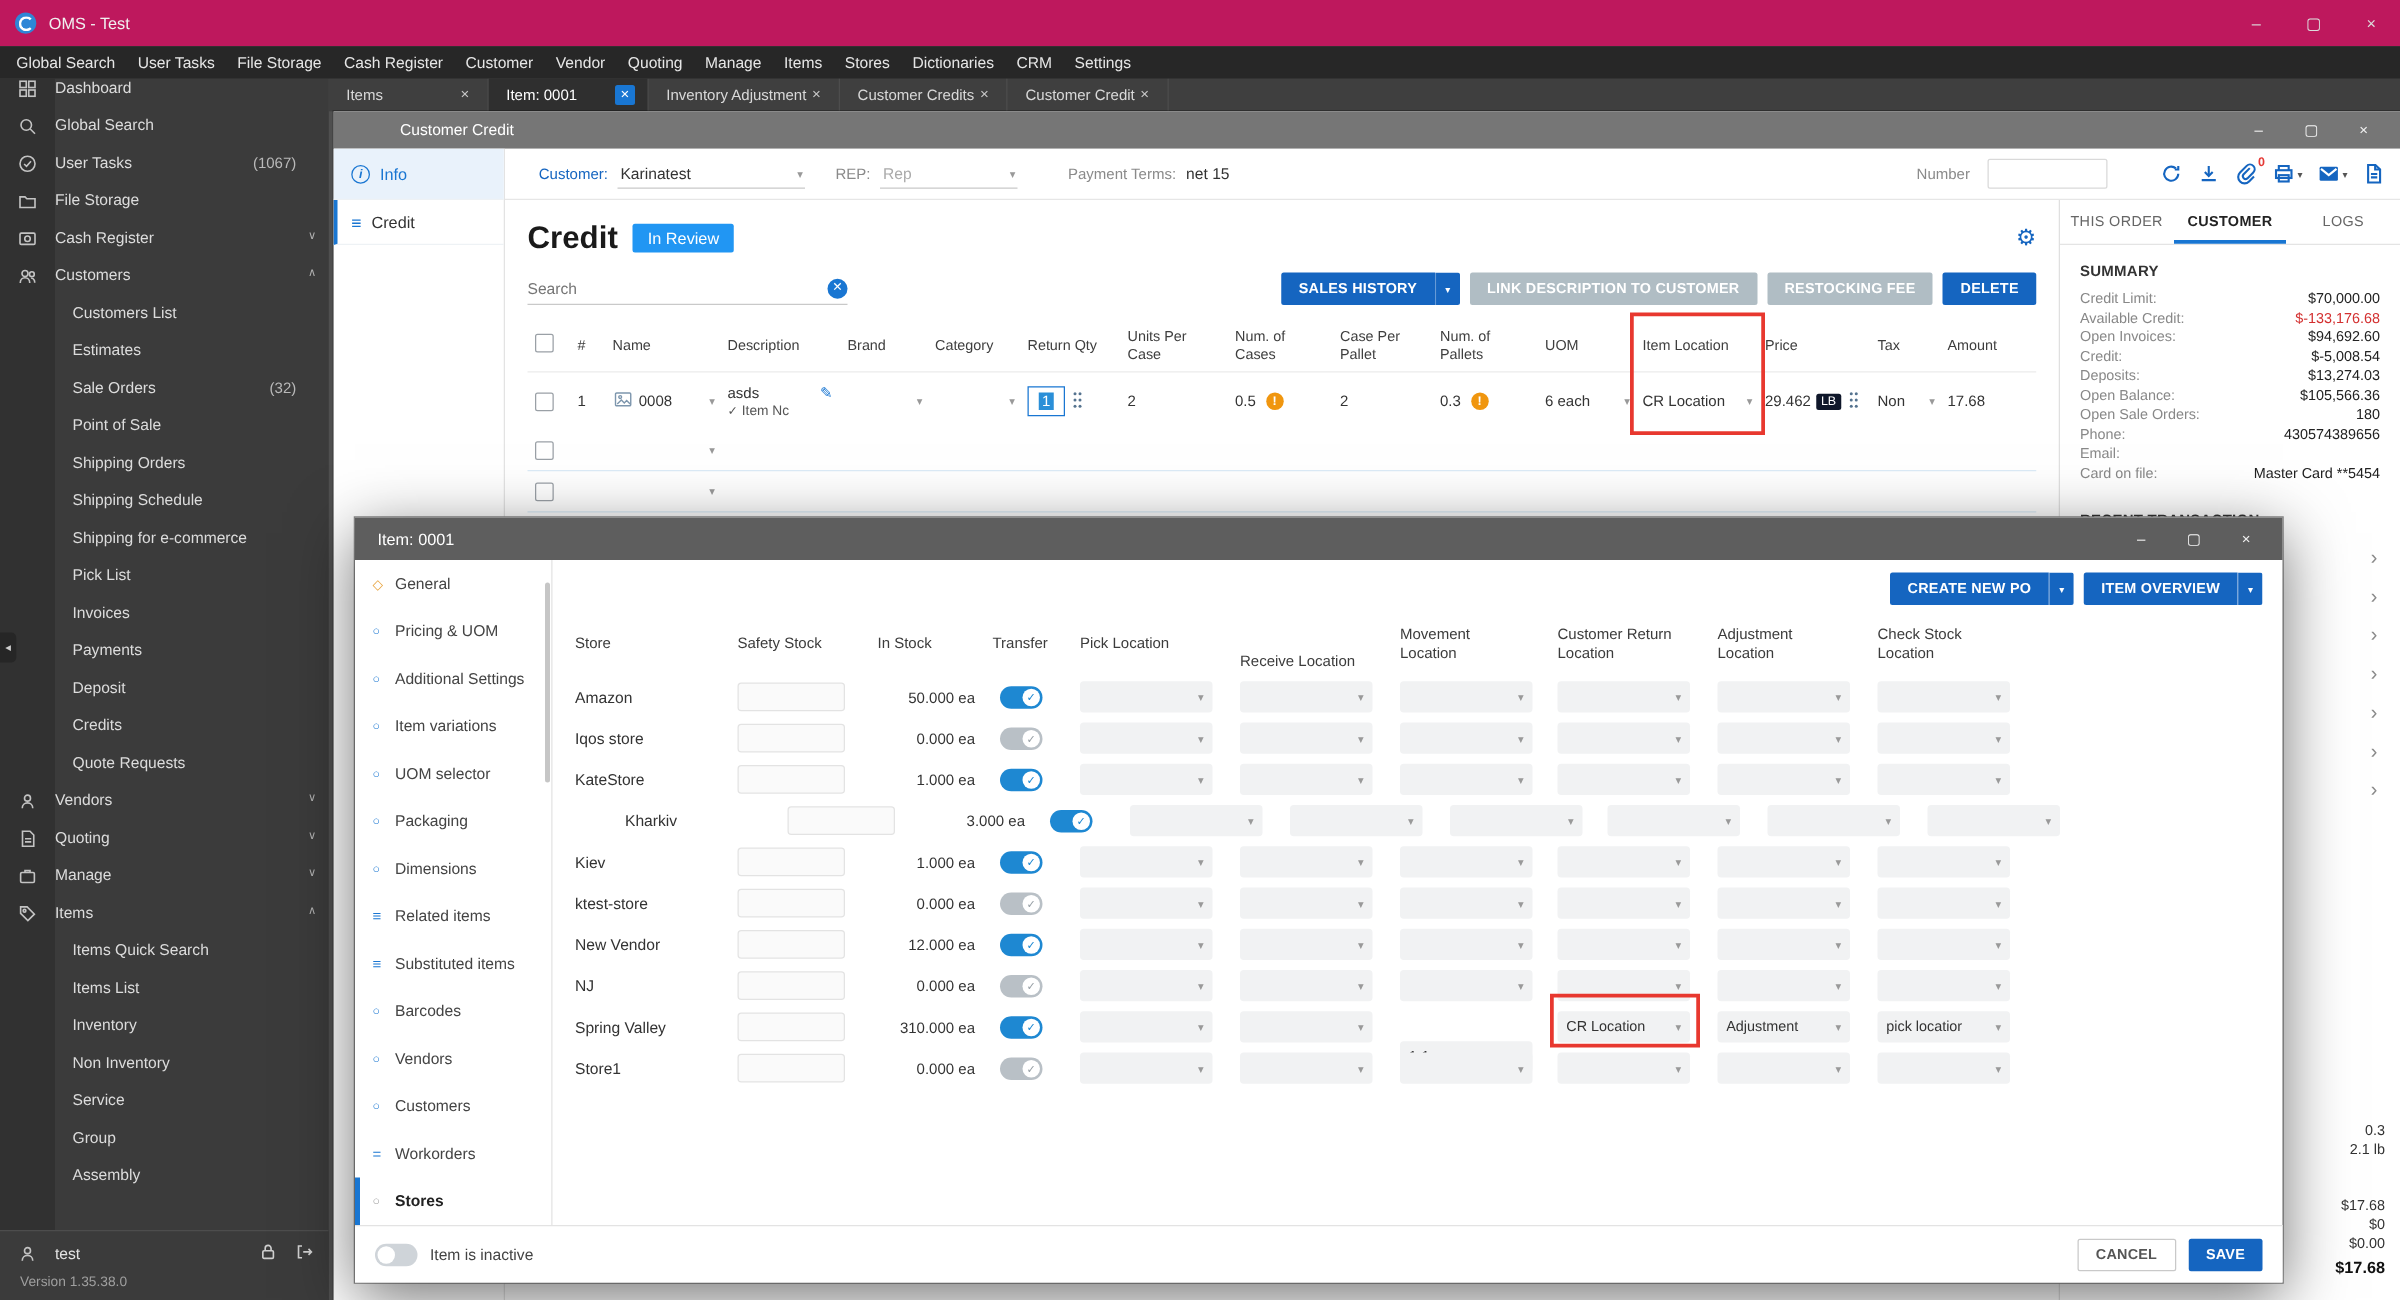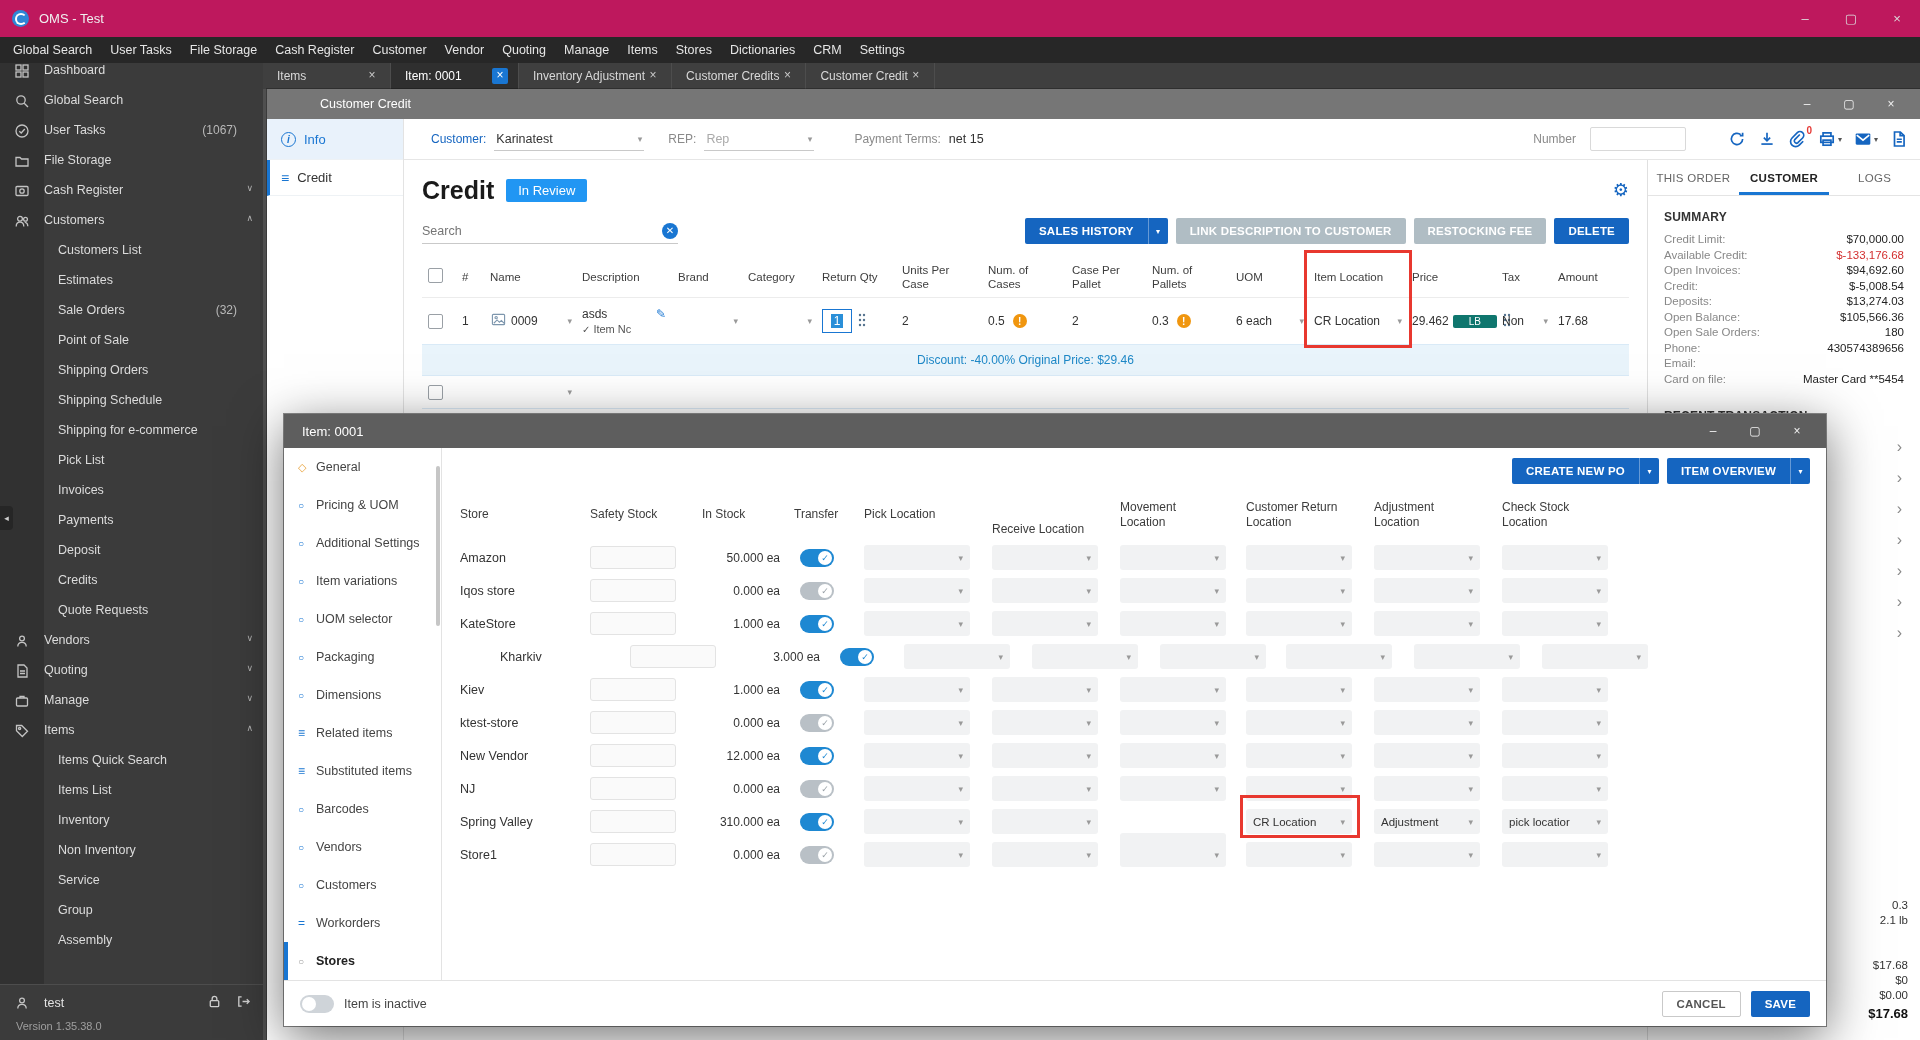--- a/index.html
+++ b/index.html
@@ -108,21 +108,21 @@
 .img-ic svg{width:17px;height:15px;stroke:#7d96ad;fill:none;stroke-width:1.2;margin-right:4px}
 .desc-cell{flex-direction:column;align-items:stretch;justify-content:center}
 .d1{display:flex;align-items:center;font-size:12px}
 .pencil{color:#1976d2;font-size:12px;margin-left:auto;padding-right:6px}
 .d2{font-size:11px;color:#555;margin-top:2px;display:flex;align-items:center;gap:3px}
 .chk{color:#555;font-size:10px}
 .qty-box{width:30px;height:24px;border:1px solid #1976d2;display:flex;align-items:center;justify-content:center}
 .qty-box .selhl{background:#2a8fd8;color:#fff;padding:0 3px;font-size:12px}
 .drag svg{width:8px;height:14px;fill:#55738f;margin-left:6px}
 .warn{width:14px;height:14px;border-radius:50%;background:#f0960f;color:#fff;font-size:10px;font-weight:bold;display:inline-flex;align-items:center;justify-content:center;margin-left:8px;flex:none}
-.lb-badge{background:#0f766e;color:#fff;font-size:10px;padding:1px 16px;border-radius:2px;margin-left:4px}
+.lb-badge{background:#0f172a;color:#fff;font-size:10px;padding:1px 4px;border-radius:2px;margin-left:4px}
 .discount-row{height:32px;background:#e9f4fb;border-top:1px solid #d9eaf7;border-bottom:1px solid #d9eaf7;display:flex;align-items:center;justify-content:center;color:#1e88c7;font-size:12px}
 .t-row.empty{min-height:33px;border-bottom:1px solid #dcebf7}
 
 
 .right-panel{width:273px;flex:none;border-left:1px solid #e0e0e0;position:relative;background:#fff}
 .rp-tabs{display:flex;height:36px;border-bottom:1px solid #e4e4e4}
 .rp-tab{flex:1;display:flex;align-items:center;justify-content:center;font-size:11.5px;color:#666;letter-spacing:.3px}
 .rp-tab.active{color:#222;font-weight:bold;box-shadow:inset 0 -3px 0 #1976d2}
 .rp-body{padding:14px 16px 0 16px}
 .rp-heading{font-size:12px;font-weight:bold;color:#333;letter-spacing:.2px;margin-bottom:8px}
@@ -549,21 +549,21 @@
                 <div class="cell col-sel">
                     <span class="cb"></span>
                   </div>
                 <div class="cell col-num">1</div>
                 <div class="cell col-name">
                   <span class="img-ic ico" id="item-img"><svg viewBox="0 0 16 16">
                         <rect x="1.5" y="2.5" width="13" height="11" rx="1"></rect>
                         <circle cx="5.5" cy="6" r="1.2"></circle>
                         <path d="M3 12l3.5-3.5 2.5 2.5 2-2L14 12"></path>
                       </svg></span>
-                  <span>0009</span>
+                  <span>0008</span>
                   <span class="caret">▾</span>
                 </div>
                 <div class="cell col-desc desc-cell">
                   <div class="d1">
                       <span>asds</span>
                       <span class="pencil">✎</span>
                     </div>
                   <div class="d2">
                       <span class="chk">✓</span>
                       <span>Item Nc</span>
@@ -617,21 +617,20 @@
                         <circle cx="2" cy="12" r="1.2"></circle>
                         <circle cx="6" cy="12" r="1.2"></circle>
                       </svg></span>
                 </div>
                 <div class="cell col-t">
                     <span>Non</span>
                     <span class="caret">▾</span>
                   </div>
                 <div class="cell col-amt">17.68</div>
               </div>
-              <div class="discount-row">Discount: -40.00% Original Price: $29.46</div>
               <div class="t-row empty">
                 <div class="cell col-sel">
                     <span class="cb"></span>
                   </div>
                 <div class="cell col-num"></div>
                 <div class="cell col-name">
                     <span class="caret">▾</span>
                   </div>
               </div>
               <div class="t-row empty">

